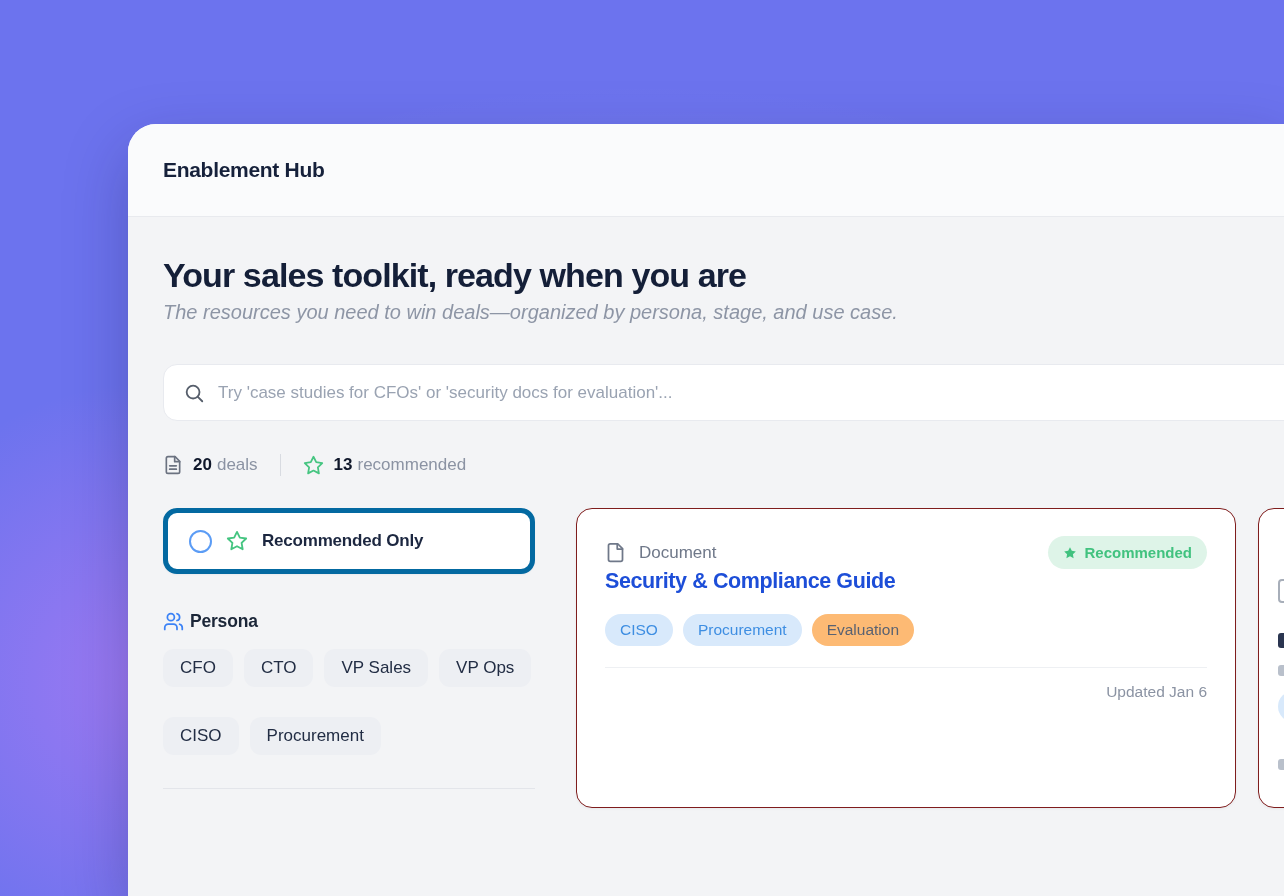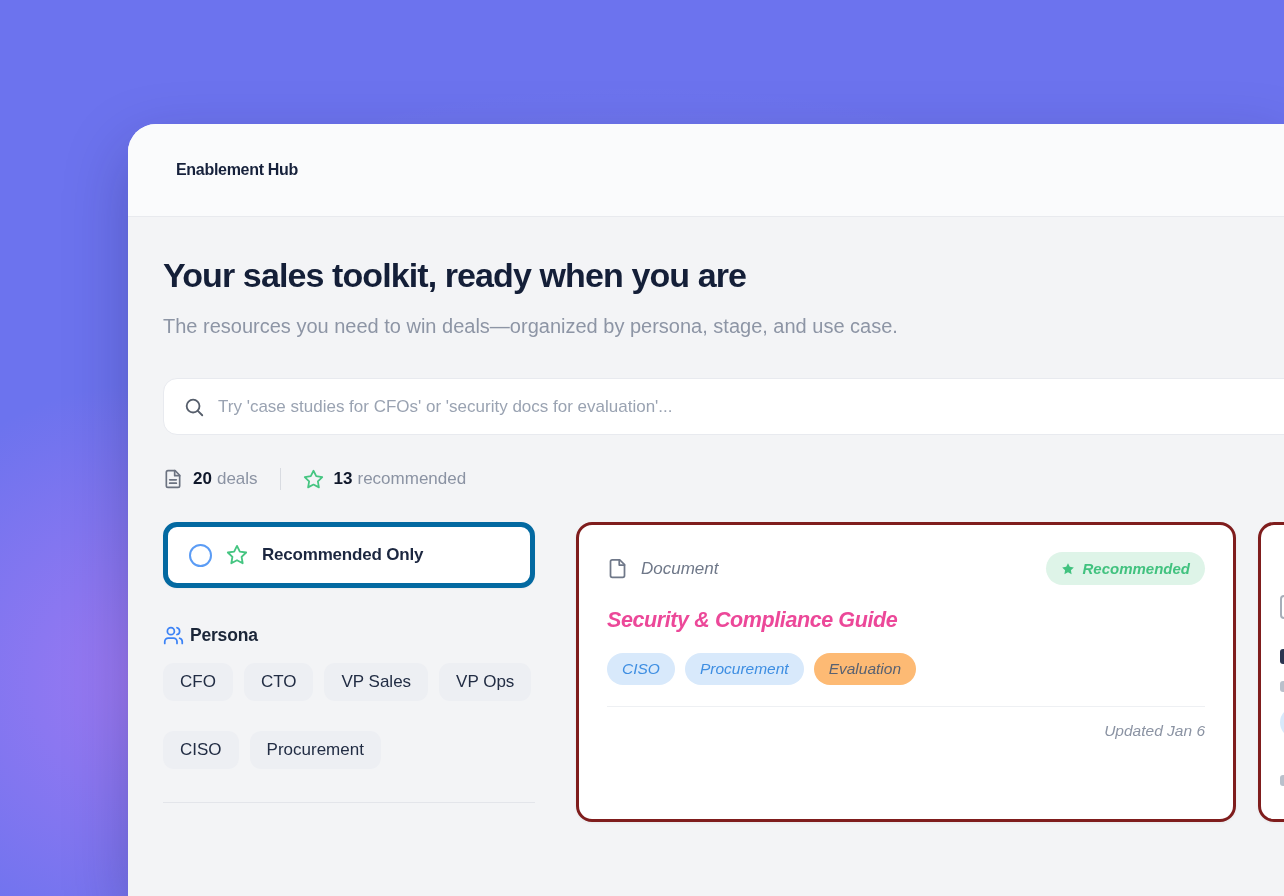--- a/index.html
+++ b/index.html
@@ -25,41 +25,41 @@
   }
   .window-header {
     height: 93px;
     background: #fafbfc;
     border-bottom: 1px solid #e8eaee;
     display: flex;
     align-items: center;
     padding: 0 35px;
   }
   .app-title {
-    font-size: 16px;
+    font-size: 21px;
     font-weight: 700;
     letter-spacing: -0.3px;
     color: #16213b;
-    margin-left: 13px;
   }
 
   .content { padding: 39px 0 0 35px; width: 1330px; }
 
   .hero-title {
     font-size: 34px;
     font-weight: 700;
     letter-spacing: -0.9px;
     color: #141f38;
   }
   .hero-subtitle {
-    margin-top: 16px;
+    margin-top: 2px;
     font-size: 20px;
     line-height: 1.55;
     color: #8d95a5;
     max-width: 815px;
+    font-style: italic;
   }
 
   
   .search-box {
     margin-top: 36px;
     width: 1180px;
     height: 57px;
     background: #ffffff;
     border: 1px solid #e8eaef;
     border-radius: 14px;
@@ -135,44 +135,42 @@
   }
   .filters-divider { margin-top: 33px; height: 1px; background: #e3e5ea; }
   .stage-heading { margin-top: 33px; }
 
   
   .cards { display: flex; gap: 22px; }
   .card {
     width: 660px; height: 300px;
     flex: none;
     background: #fff;
-    border: 3px solid #7f1d1d;
+    border: 1px solid #7f1d1d;
     border-radius: 16px;
     padding: 27px 28px 0;
     box-shadow: 0 1px 3px rgba(16,24,40,0.05);
     cursor: pointer;
-    font-style: italic;
   }
   .card-head { display: flex; align-items: center; justify-content: space-between; }
   .card-type { display: flex; align-items: center; gap: 13px; font-size: 17px; color: #6f7889; }
   .badge {
     display: flex; align-items: center; gap: 7px;
     background: #def4e8;
     color: #41c27f;
     font-size: 15px;
     font-weight: 700;
     padding: 8px 15px;
     border-radius: 999px;
   }
   .card-title {
-    margin-top: 23px;
     font-size: 21.5px;
     font-weight: 700;
     letter-spacing: -0.4px;
-    color: #ec4899;
+    color: #1d4ed8;
   }
   .card-desc {
     margin-top: 10px;
     font-size: 17px;
     line-height: 1.62;
     color: #7e8795;
     max-width: 590px;
   }
   .tags { margin-top: 20px; display: flex; gap: 10px; }
   .tag {

